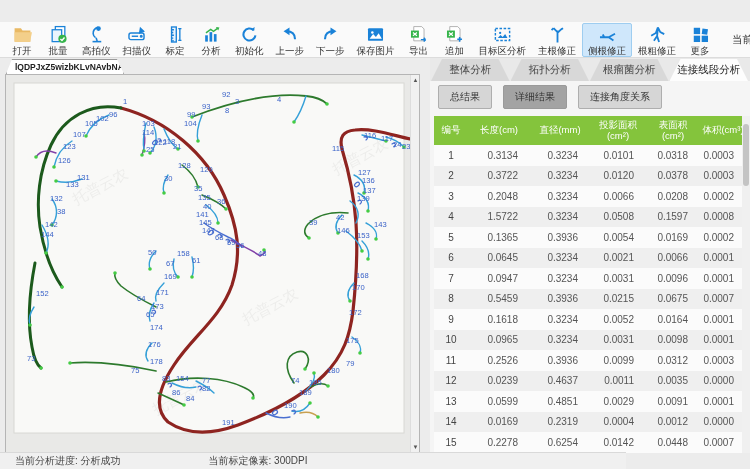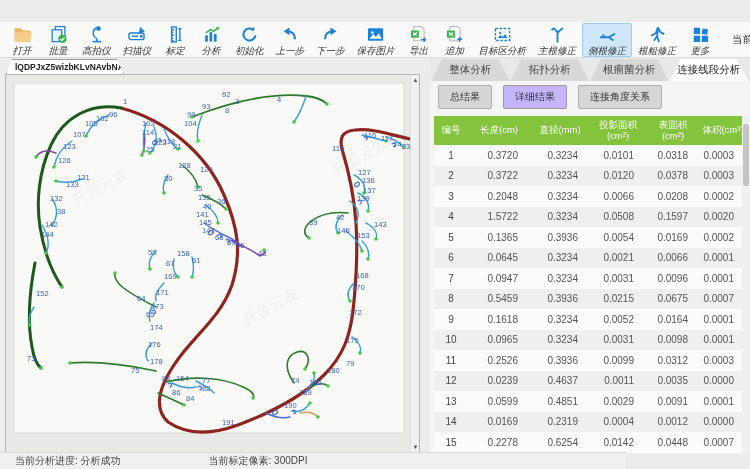--- a/index.html
+++ b/index.html
@@ -8,21 +8,21 @@
 
   
   .titlebar { position:absolute; left:0; top:0; width:750px; height:22px; background:#fbfbfb; display:flex; align-items:center; padding:12px 6px;margin-top:24px; }
   .app-icon { width:13px; height:13px; background:linear-gradient(135deg,#d23a2e 55%,#35853a 55%); border-radius:2px; margin-right:5px; flex:0 0 auto; }
   .app-title { font-size:11px; color:#333; }
   .win-controls { margin-left:auto; display:flex; align-items:center; gap:22px; padding-right:8px; }
   .win-btn { font-size:12px; color:#444; line-height:1; cursor:default; }
 
   
   .toolbar { position:absolute; left:0; top:22px; width:750px; height:36px; background:#fafafa; border-bottom:1px solid #dcdcdc; display:flex; align-items:center; padding:0 4px; }
-  .tbtn { display:flex; flex-direction:column; align-items:center; justify-content:center; height:34px; padding:1px 5px 0 5px; border:1px solid transparent; border-radius:2px; min-width:36px;font-style:italic; }
+  .tbtn { display:flex; flex-direction:column; align-items:center; justify-content:center; height:34px; padding:1px 5px 0 5px; border:1px solid transparent; border-radius:2px; min-width:36px; }
   .tbtn.selected { background:#cfe7fb; border-color:#9ecdf0; }
   .ticon { height:19px; display:flex; align-items:center; justify-content:center; }
   .ticon svg { width:19px; height:19px; }
   .tlabel { font-size:9.5px; color:#333; line-height:1; margin-top:2px; white-space:nowrap; }
   .cur-img-label { font-size:10.5px; color:#333; margin-left:14px; margin-right:6px; white-space:nowrap; }
 
   
   .img-tab { position:absolute; left:6px; top:59px; width:118px; height:15px; background:#fff; border:1px solid #999; border-bottom:none; clip-path:polygon(6px 0, calc(100% - 7px) 0, 100% 100%, 0 100%); font-size:8.5px; font-weight:bold; color:#222; display:flex; align-items:center; padding:0 8px; white-space:nowrap; overflow:hidden; }
   .image-panel { position:absolute; left:5px; top:74px; width:415px; height:379px; background:#fdfdfd; border:1px solid #b5b5b5; }
   .canvas-wrap { position:absolute; left:0; top:0; width:404px; height:377px; background:#ededeb; overflow:hidden; }
@@ -31,21 +31,21 @@
   .vscroll .sarr.up { top:0; }
   .vscroll .sarr.down { bottom:0; }
 
   
   .right-panel { position:absolute; left:430px; top:58px; width:320px; height:395px; background:#f5f5f5; }
   .rtabs { height:23px; background:#e9e9e9; display:flex; align-items:flex-end; padding:0 1px; }
   .rtab { flex:1; height:22px; margin-right:1px; background:#d8d8d8; clip-path:polygon(11px 0, calc(100% - 11px) 0, 100% 100%, 0 100%); font-size:10.5px; color:#444; display:flex; align-items:center; justify-content:center; white-space:nowrap; }
   .rtab.active { background:#fdfdfd; color:#222; }
   .rbuttons { height:32px; display:flex; align-items:center; gap:11px; padding:0 8px; background:#f5f5f5; }
   .rbtn { font-size:10px; color:#333; padding:4px 11px; background:#d6d6d6; border:1px solid #aeaeae; border-radius:2px; white-space:nowrap;font-family:Liberation Mono, monospace; }
-  .rbtn.active { background:#c4b5fd; border-color:#9a9a9a; }
+  .rbtn.active { background:#a3a3a3; border-color:#9a9a9a; }
 
   .rtable { position:absolute; left:4px; top:58px; width:312px; }
   table { border-collapse:collapse; width:312px; table-layout:fixed; }
   thead th { background:#84c43c; color:#fff; font-weight:normal; font-size:9.5px; height:29px; line-height:1.15; padding:0 2px; text-align:center; vertical-align:middle; }
   tbody td { font-size:10px; color:#555; height:20.5px; padding:0 12px 0 0; text-align:right; white-space:nowrap; }
   tbody td:first-child { text-align:center; padding:0; color:#444; }
   tbody tr:nth-child(even) { background:#efefef; }
   tbody tr:nth-child(odd) { background:#fbfbfb; }
   .tbl-scroll { position:absolute; right:0; top:58px; width:8px; height:337px; background:#f0f0f0; }
   .tbl-thumb { position:absolute; left:1px; top:8px; width:6px; height:62px; background:#c4c4c4; border-radius:3px; }
@@ -490,21 +490,21 @@
             <th>长度(cm)</th>
             <th>直径(mm)</th>
             <th>投影面积 (cm²)</th>
             <th>表面积(cm²)</th>
             <th>体积(cm³)</th>
           </tr>
         </thead>
       <tbody>
           <tr>
             <td>1</td>
-            <td>0.3720</td>
+            <td>0.3134</td>
             <td>0.3234</td>
             <td>0.0101</td>
             <td>0.0318</td>
             <td>0.0003</td>
           </tr>
           <tr>
             <td>2</td>
             <td>0.3722</td>
             <td>0.3234</td>
             <td>0.0120</td>
@@ -518,21 +518,21 @@
             <td>0.0066</td>
             <td>0.0208</td>
             <td>0.0002</td>
           </tr>
           <tr>
             <td>4</td>
             <td>1.5722</td>
             <td>0.3234</td>
             <td>0.0508</td>
             <td>0.1597</td>
-            <td>0.0020</td>
+            <td>0.0008</td>
           </tr>
           <tr>
             <td>5</td>
             <td>0.1365</td>
             <td>0.3936</td>
             <td>0.0054</td>
             <td>0.0169</td>
             <td>0.0002</td>
           </tr>
           <tr>

